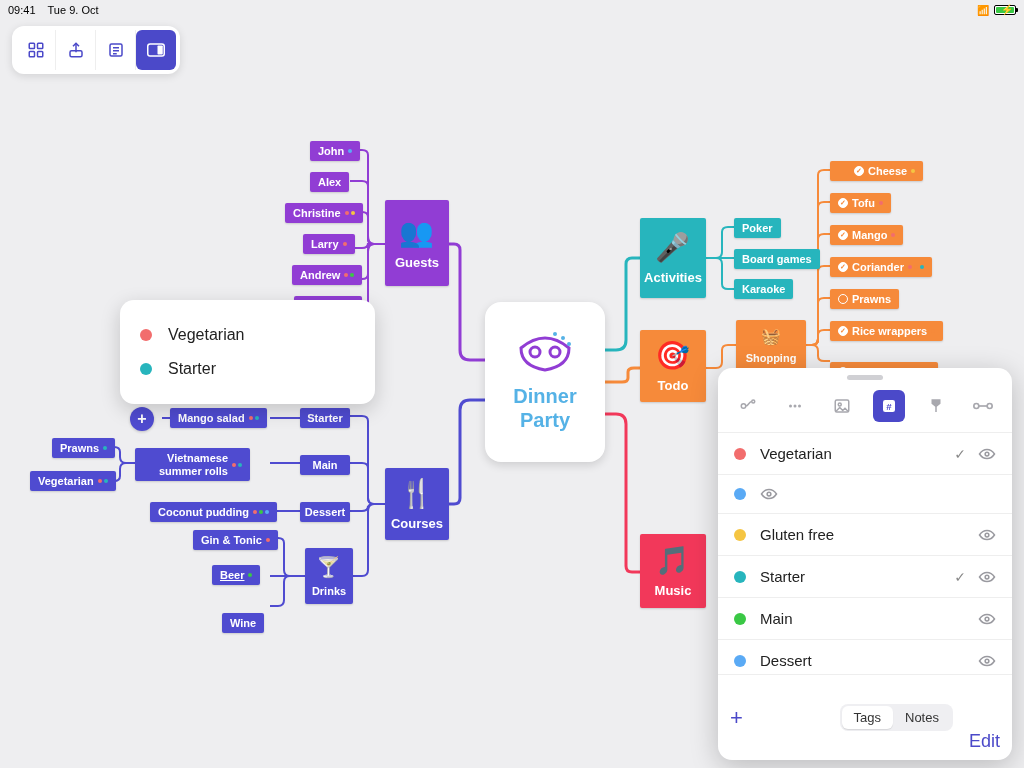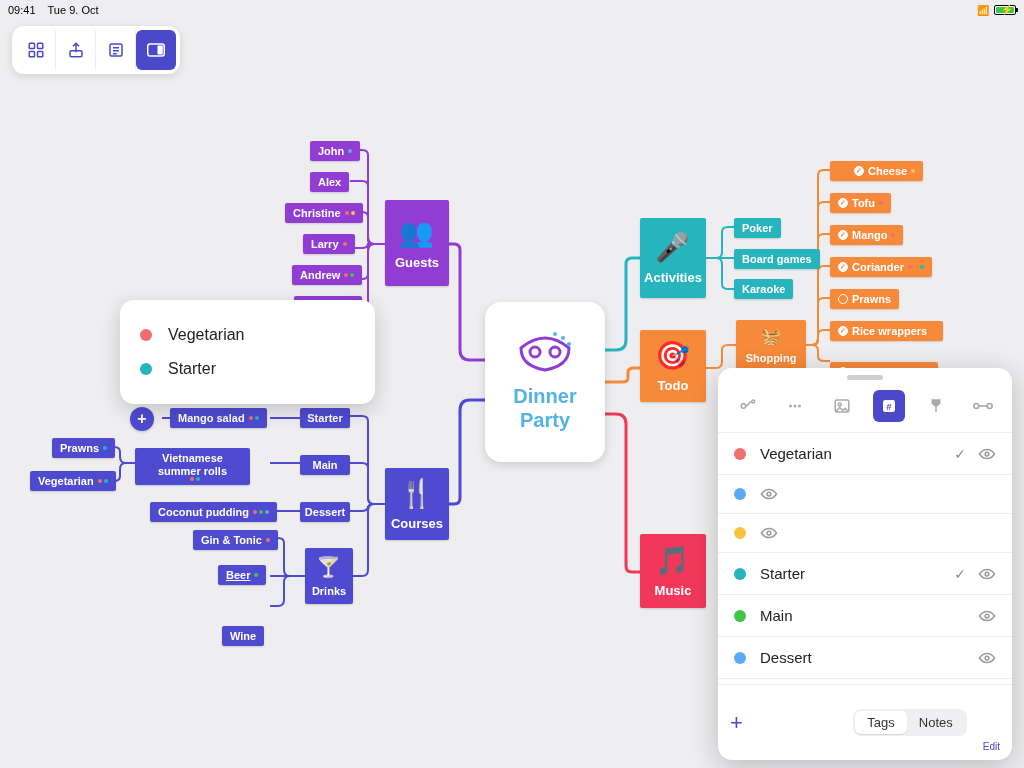--- a/index.html
+++ b/index.html
@@ -148,21 +148,21 @@
   }
   .inspector .footer .add{ color:#4b49c9; font-size:22px; font-weight:300; width:28px;}
   .inspector .footer .seg{
     margin-left:auto; display:flex; background:#efeff2; border-radius:8px; padding:2px;
     font-size:13px;
   }
   .inspector .footer .seg .s{
     padding:4px 12px; border-radius:6px; color:#333;
   }
   .inspector .footer .seg .s.sel{ background:#fff; box-shadow:0 1px 1px rgba(0,0,0,.1);}
-  .inspector .footer .edit{ color:#4b49c9; margin-left:16px; font-size:10px;margin-top:48px;}
+  .inspector .footer .edit{ color:#4b49c9; margin-left:16px; font-size:18px;margin-top:48px;}
   
   .eye svg{ display:block;}
 </style>
 </head>
 <body>
 
 <div class="statusbar">
   <span>
     <span>09:41</span>
     &nbsp;&nbsp;
@@ -334,21 +334,21 @@
   <span>Drinks</span>
 </div>
 
 <div class="node indigo" style="left:170px; top:408px;">
     <span>Mango salad</span>
     <span class="dots">
       <span class="d-red"></span>
       <span class="d-teal"></span>
     </span>
   </div>
-<div class="node indigo" style="left:135px; top:448px; width:115px; text-align:center; justify-content:flex-start; line-height:1.15;flex-direction:column;">
+<div class="node indigo" style="left:135px; top:448px; width:115px; text-align:right; justify-content:flex-start; line-height:1.15;">
     <span>Vietnamese summer rolls</span>
     <span class="dots">
       <span class="d-red"></span>
       <span class="d-teal"></span>
     </span>
   </div>
 <div class="node indigo" style="left:52px; top:438px;">
     <span>Prawns</span>
     <span class="dots">
       <span class="d-teal"></span>
@@ -370,27 +370,27 @@
       <span class="d-blue"></span>
     </span>
   </div>
 
 <div class="node indigo" style="left:193px; top:530px;">
     <span>Gin &amp; Tonic</span>
     <span class="dots">
       <span class="d-red"></span>
     </span>
   </div>
-<div class="node indigo" style="left:218px; top:565px;text-decoration:underline;">
+<div class="node indigo" style="left:212px; top:565px;text-decoration:underline;">
     <span>Beer</span>
     <span class="dots">
       <span class="d-green"></span>
     </span>
   </div>
-<div class="node indigo" style="left:222px; top:626px;">
+<div class="node indigo" style="left:222px; top:613px;">
     <span>Wine</span>
   </div>
 
 <div class="plus-circle">+</div>
 
 <div class="node big teal" style="left:640px; top:218px; width:66px; height:80px;">
   <span class="icon">🎤</span>
   <span>Activities</span>
 </div>
 <div class="node teal" style="left:734px; top:218px;">
@@ -536,20 +536,21 @@
       <span class="tag-dot td-blue"></span>
       <span class="eye">
           <svg width="18" height="14" viewBox="0 0 24 16" fill="none" stroke="currentColor" stroke-width="2">
             <path d="M2 8s4-6 10-6 10 6 10 6-4 6-10 6S2 8 2 8z"></path>
             <circle cx="12" cy="8" r="2.5"></circle>
           </svg>
         </span>
     </div>
     <div class="item">
       <span class="tag-dot td-yellow"></span>
+        <span class="name">Gluten free</span>
       <span class="eye">
           <svg width="18" height="14" viewBox="0 0 24 16" fill="none" stroke="currentColor" stroke-width="2">
             <path d="M2 8s4-6 10-6 10 6 10 6-4 6-10 6S2 8 2 8z"></path>
             <circle cx="12" cy="8" r="2.5"></circle>
           </svg>
         </span>
     </div>
     <div class="item">
       <span class="tag-dot td-teal"></span>
         <span class="name">Starter</span>

